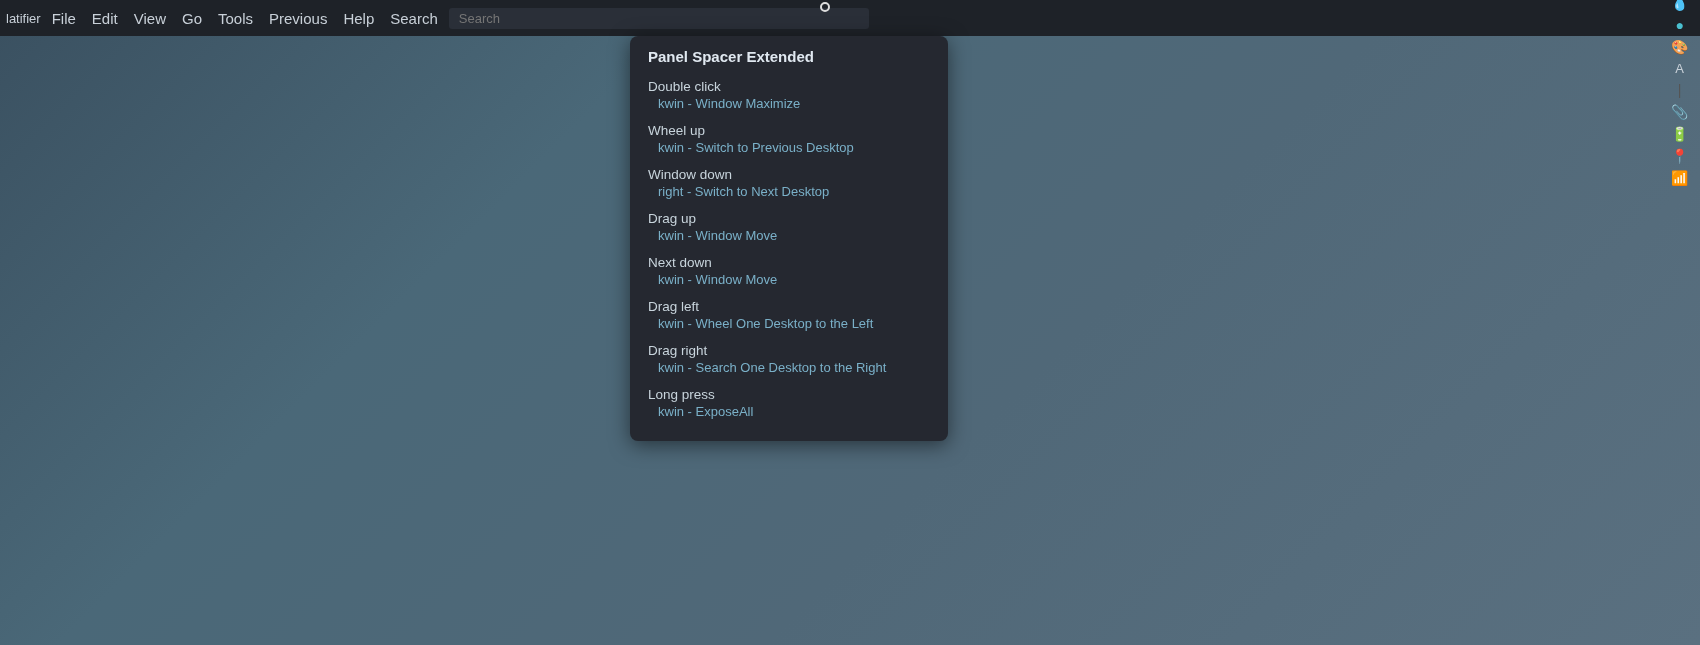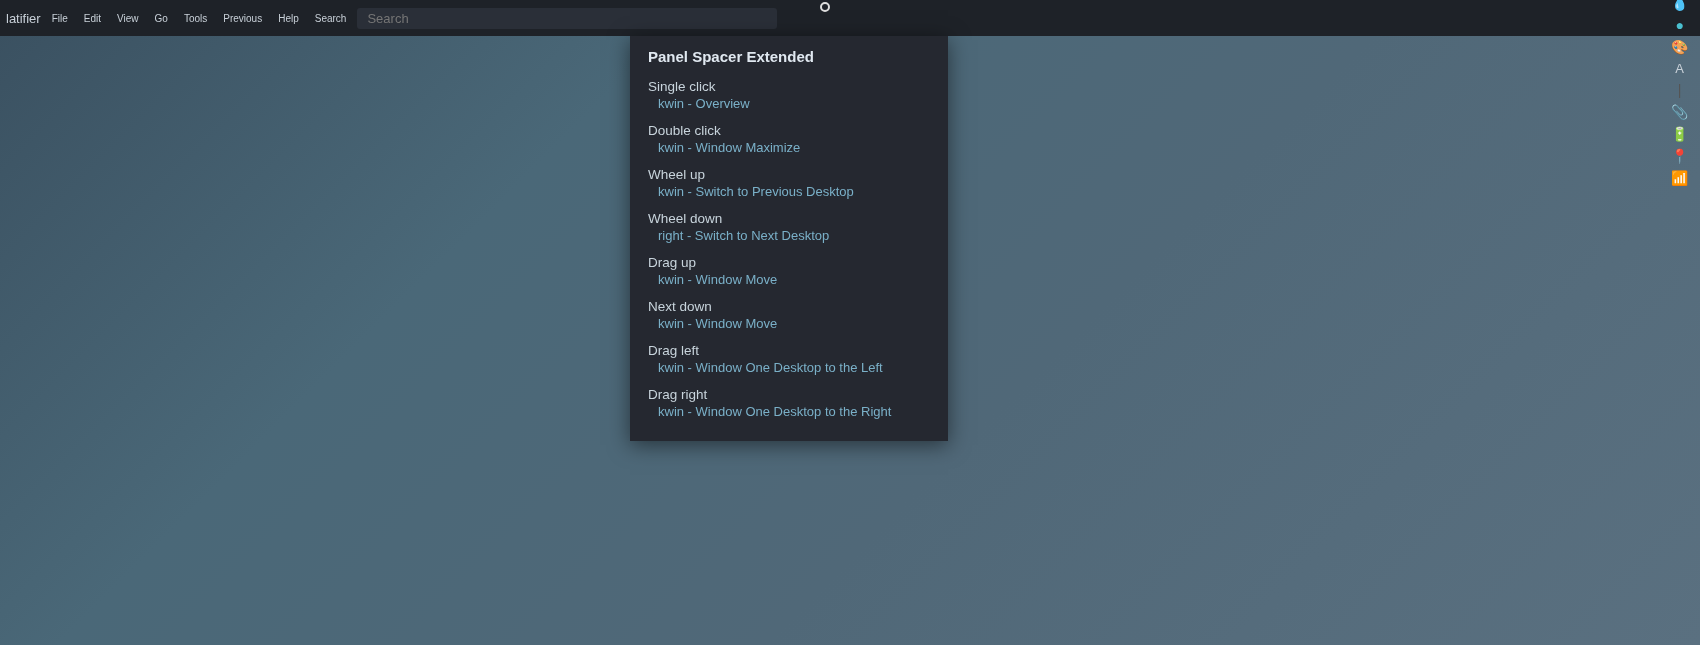--- a/index.html
+++ b/index.html
@@ -44,21 +44,21 @@
     }
 
     .taskbar-app-name {
       color: #c8d0d8;
       font-size: 13px;
       font-weight: 500;
     }
 
     .taskbar-menu-item {
       color: #c8d0d8;
-      font-size: 10px;
+      font-size: 15px;
       cursor: pointer;
       padding: 2px 5px;
     }
 
     .taskbar-search {
       background: #2a2f38;
       border: none;
       color: #c8d0d8;
       font-size: 13px;
       padding: 3px 10px;
@@ -88,21 +88,21 @@
       color: #c8d0d8;
     }
 
     
     .dropdown-panel {
       position: absolute;
       left: 630px;
       top: 36px;
       width: 318px;
       background: #252830;
-      border-radius: 0;
+      border-radius: 8px;
       z-index: 200;
       padding: 12px 0 14px 0;
       box-shadow: 0 4px 20px rgba(0,0,0,0.5);
     }
 
     .panel-title {
       color: #e0e8f0;
       font-size: 15px;
       font-weight: 600;
       padding: 0 18px 10px 18px;
@@ -176,56 +176,56 @@
     <span class="tray-icon">📎</span>
     <span class="tray-icon">🔋</span>
     <span class="tray-icon">📍</span>
     <span class="tray-icon">📶</span>
   </div>
 </div>
 
 <div class="dropdown-panel">
   <div class="panel-title">Panel Spacer Extended</div>
 
-  <div class="panel-section">
-    <div class="section-label">Single click</div>
-    <div class="section-value">kwin - Overview</div>
-  </div>
 
   <div class="panel-section">
     <div class="section-label">Double click</div>
     <div class="section-value">kwin - Window Maximize</div>
   </div>
 
 
   <div class="panel-section">
     <div class="section-label">Wheel up</div>
     <div class="section-value">kwin - Switch to Previous Desktop</div>
   </div>
 
   <div class="panel-section">
-    <div class="section-label">Wheel down</div>
+    <div class="section-label">Window down</div>
     <div class="section-value">right - Switch to Next Desktop</div>
   </div>
 
   <div class="panel-section">
     <div class="section-label">Drag up</div>
     <div class="section-value">kwin - Window Move</div>
   </div>
 
   <div class="panel-section">
     <div class="section-label">Next down</div>
     <div class="section-value">kwin - Window Move</div>
   </div>
 
   <div class="panel-section">
     <div class="section-label">Drag left</div>
-    <div class="section-value">kwin - Window One Desktop to the Left</div>
+    <div class="section-value">kwin - Wheel One Desktop to the Left</div>
   </div>
 
   <div class="panel-section">
     <div class="section-label">Drag right</div>
-    <div class="section-value">kwin - Window One Desktop to the Right</div>
-  </div>
-
+    <div class="section-value">kwin - Search One Desktop to the Right</div>
+  </div>
+
+  <div class="panel-section">
+    <div class="section-label">Long press</div>
+    <div class="section-value">kwin - ExposeAll</div>
+  </div>
 </div>
 
 <div class="cursor-dot"></div>
 
 </body></html>

